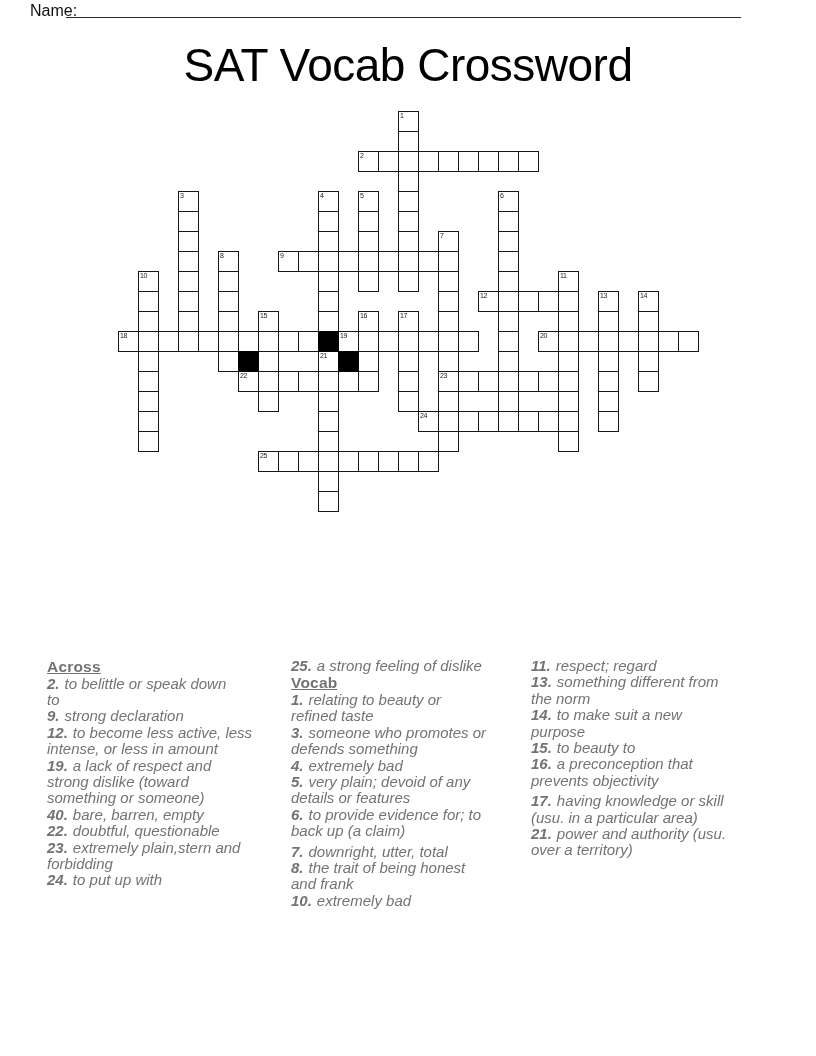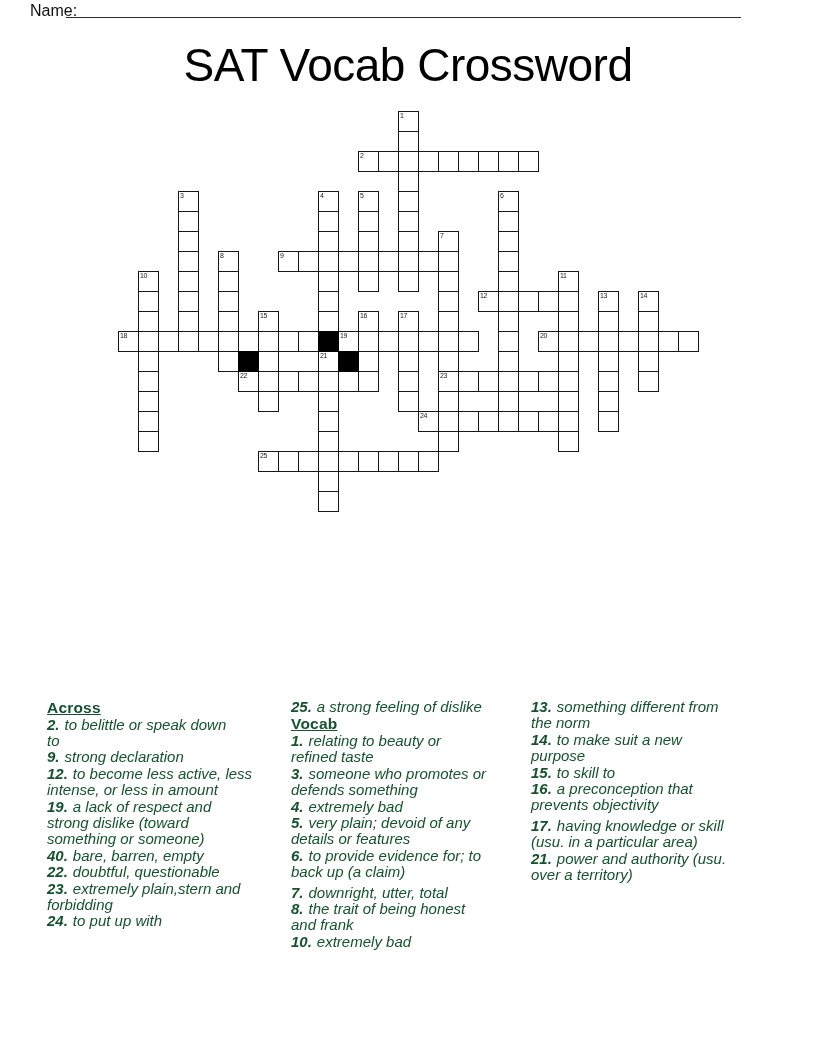--- a/index.html
+++ b/index.html
@@ -16,21 +16,21 @@
 
   
   #crossword{position:absolute;left:118px;top:111px;width:582px;height:402px;}
   .cell{position:absolute;width:21px;height:21px;box-sizing:border-box;
         border:1.6px solid #161616;background:#ffffff;}
   .cell.black{background:#000000;border-color:#000000;}
   .cell .num{position:absolute;left:1px;top:0px;font-size:7px;line-height:8px;
              color:#1a1a1a;letter-spacing:-0.3px;}
 
   
-  .clue-col{position:absolute;top:699px;font-size:15px;line-height:16.4px;color:#14532d;}
+  .clue-col{position:absolute;top:658px;font-size:15px;line-height:16.4px;color:#737373;}
   #clue-col-1{left:47px;width:240px;}
   #clue-col-2{left:291px;width:232px;}
   #clue-col-3{left:531px;width:250px;}
   .clue-heading{font-weight:bold;font-size:15.5px;line-height:17.5px;
                 text-decoration:underline;letter-spacing:0.2px;}
   .clue{white-space:pre;font-style:italic;}
   .clue .cnum{font-weight:bold;margin-right:5px;}
   .clue .ctext{white-space:pre;}
   .clue.gap{margin-top:4px;}
 </style>
@@ -300,25 +300,26 @@
 back up (a claim)</span></div>
         <div class="clue gap"><b class="cnum">7.</b><span class="ctext">downright, utter, total</span></div>
         <div class="clue"><b class="cnum">8.</b><span class="ctext">the trait of being honest
 and frank</span></div>
         <div class="clue"><b class="cnum">10.</b><span class="ctext">extremely bad</span></div>
       </div>
   </div>
 
   <div id="clue-col-3" class="clue-col">
     <div id="clue-list-3">
+        <div class="clue"><b class="cnum">11.</b><span class="ctext">respect; regard</span></div>
         <div class="clue"><b class="cnum">13.</b><span class="ctext">something different from
 the norm</span></div>
         <div class="clue"><b class="cnum">14.</b><span class="ctext">to make suit a new
 purpose</span></div>
-        <div class="clue"><b class="cnum">15.</b><span class="ctext">to skill to</span></div>
+        <div class="clue"><b class="cnum">15.</b><span class="ctext">to beauty to</span></div>
         <div class="clue"><b class="cnum">16.</b><span class="ctext">a preconception that
 prevents objectivity</span></div>
         <div class="clue gap"><b class="cnum">17.</b><span class="ctext">having knowledge or skill
 (usu. in a particular area)</span></div>
         <div class="clue"><b class="cnum">21.</b><span class="ctext">power and authority (usu.
 over a territory)</span></div>
       </div>
   </div>
 
 </div>

